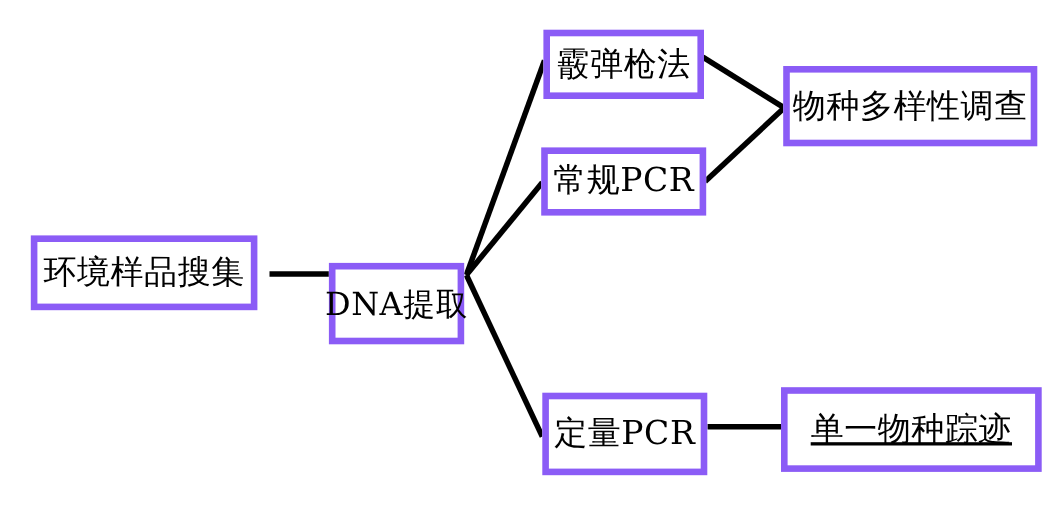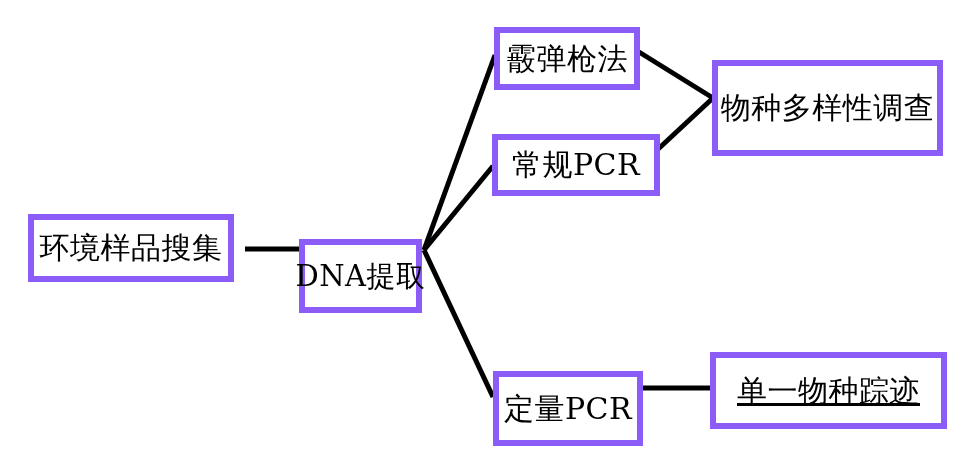--- a/index.html
+++ b/index.html
@@ -36,23 +36,23 @@
     white-space: nowrap;
     letter-spacing: 0.5px;
   }
   .node span {
     display: block;
   }
   
   #node-env-sample        { left: 28px;  top: 214px; width: 206px; height: 68px; }
   #node-dna-extract       { left: 299px; top: 211px; width: 123px; height: 74px; font-size: 29px; margin-top: 28px; }
   #node-shotgun           { left: 494px; top: 27px;  width: 146px; height: 63px; }
-  #node-conventional-pcr  { left: 492px; top: 134px; width: 168px; height: 62px; }
-  #node-quantitative-pcr  { left: 493px; top: 371px; width: 150px; height: 75px; }
-  #node-species-diversity { left: 712px; top: 60px;  width: 231px; height: 96px; align-items: center; }
+  #node-conventional-pcr  { left: 492px; top: 134px; width: 150px; height: 62px; }
+  #node-quantitative-pcr  { left: 493px; top: 357px; width: 150px; height: 75px; }
+  #node-species-diversity { left: 712px; top: 60px;  width: 231px; height: 73px; align-items: center; }
   #node-single-species    { left: 710px; top: 352px; width: 237px; height: 77px; text-decoration: underline; }
 </style>
 </head>
 <body>
 
 <div id="canvas">
 
   <svg id="edges" viewBox="0 0 966 469" xmlns="http://www.w3.org/2000/svg">
     <line x1="245" y1="249" x2="299" y2="249" stroke="#000000" stroke-width="5"></line>
     <line x1="424" y1="250" x2="495" y2="55" stroke="#000000" stroke-width="5"></line>

